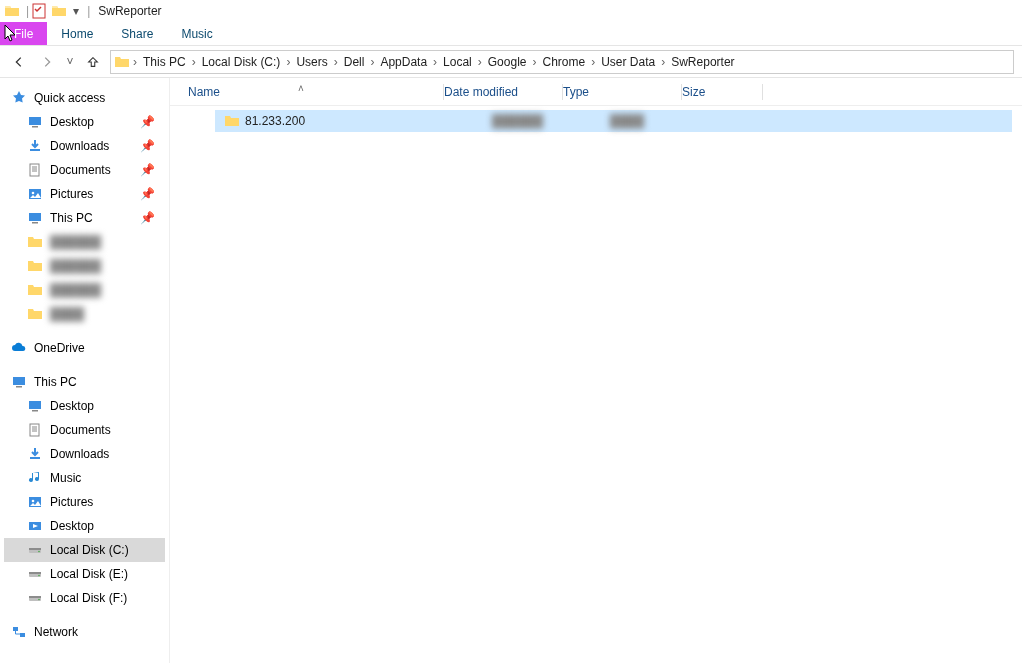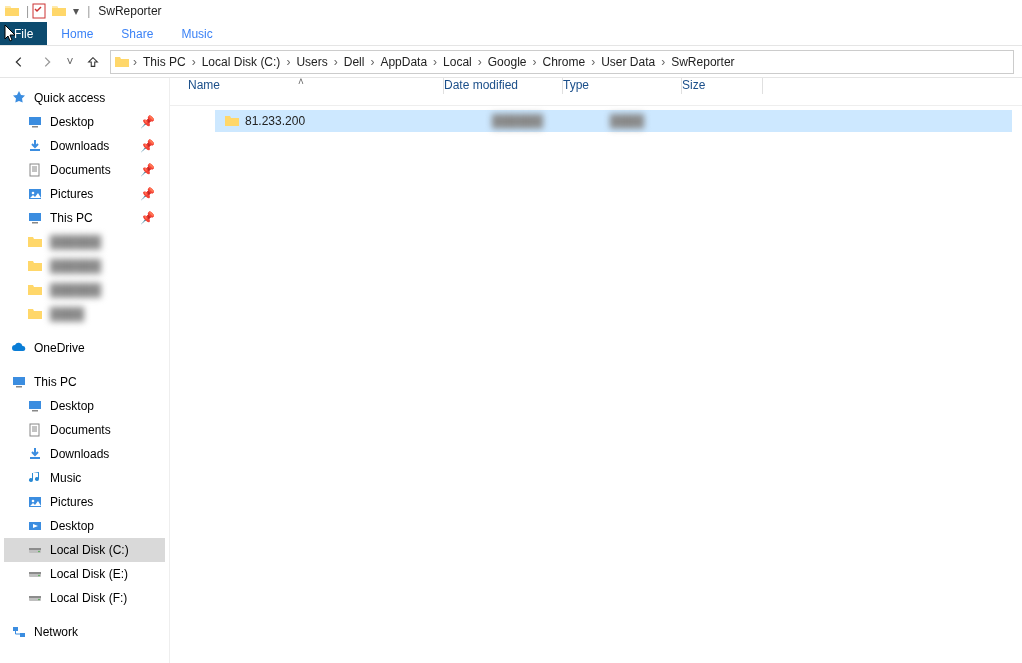--- a/index.html
+++ b/index.html
@@ -2,40 +2,40 @@
 <html><head>
 <meta charset="utf-8">
 <style>
 * { margin: 0; padding: 0; box-sizing: border-box; font-family: "Segoe UI", Tahoma, sans-serif; font-size: 12px; }
 body { background: #fff; width: 1022px; height: 663px; overflow: hidden; display: flex; flex-direction: column; }
 .title-bar { height: 22px; display: flex; align-items: center; padding: 0 4px; background: #fff; }
 .title-bar .tb-icon { width: 16px; height: 16px; margin-right: 4px; display: inline-flex; align-items: center; justify-content: center; }
 .title-bar .sep { color: #999; margin: 0 2px; }
 .title-bar .title-text { margin-left: 6px; color: #222; }
 .menu-bar { height: 24px; display: flex; align-items: stretch; background: #fff; border-bottom: 1px solid #e5e5e5; }
-.menu-bar .menu-item { padding: 0 14px; display: flex; align-items: center; color: #3b82f6; cursor: default; }
-.menu-bar .menu-item.file { background: #0c4a6e; color: #fff; }
+.menu-bar .menu-item { padding: 0 14px; display: flex; align-items: center; color: #0c4a6e; cursor: default; }
+.menu-bar .menu-item.file { background: #d946ef; color: #fff; }
 .nav-bar { height: 32px; display: flex; align-items: center; padding: 0 8px; gap: 6px; border-bottom: 1px solid #e5e5e5; }
 .nav-btn { width: 22px; height: 22px; display: flex; align-items: center; justify-content: center; color: #555; cursor: default; }
 .nav-btn svg { width: 14px; height: 14px; }
 .addr { flex: 1; height: 24px; border: 1px solid #ccc; display: flex; align-items: center; padding: 0 2px; background: #fff; }
 .addr .crumb { padding: 0 4px; color: #222; cursor: default; }
 .addr .chev { color: #666; padding: 0 2px; cursor: default; }
 .addr .folder-ico { width: 18px; display: flex; align-items: center; justify-content: center; }
 .main { flex: 1; display: flex; overflow: hidden; }
 .sidebar { width: 170px; padding: 8px 4px; border-right: 1px solid #eee; overflow: hidden; }
 .side-item { display: flex; align-items: center; height: 24px; padding-left: 6px; cursor: default; }
 .side-item.indent { padding-left: 22px; }
 .side-item .ico { width: 18px; display: inline-flex; align-items: center; justify-content: center; margin-right: 6px; }
 .side-item .pin { margin-left: auto; margin-right: 10px; color: #888; }
 .side-item.selected { background: #d9d9d9; }
 .side-item.blurred .lbl { filter: blur(3px); color: #888; }
 .side-space { height: 10px; }
 .content { flex: 1; display: flex; flex-direction: column; }
-.col-headers { display: flex; align-items: flex-start; height: 28px; border-bottom: 1px solid #eee; padding-left: 18px; }
+.col-headers { display: flex; align-items: center; height: 28px; border-bottom: 1px solid #eee; padding-left: 18px; }
 .col-headers .col { color: #1b4f8a; font-size: 12px; cursor: default; position: relative; }
 .col-headers .col.name { width: 255px; }
 .col-headers .col.date { width: 118px; }
 .col-headers .col.type { width: 118px; }
 .col-headers .col.size { width: 80px; }
 .col-headers .sort-arrow { position: absolute; left: 110px; top: -2px; color: #666; font-size: 10px; }
 .col-headers .divider { width: 1px; height: 16px; background: #e0e0e0; margin-right: 0; }
 .rows { padding: 4px 10px 4px 10px; }
 .row { display: flex; align-items: center; height: 22px; padding-left: 8px; margin-left: 35px; }
 .row.selected { background: #cde8ff; }

